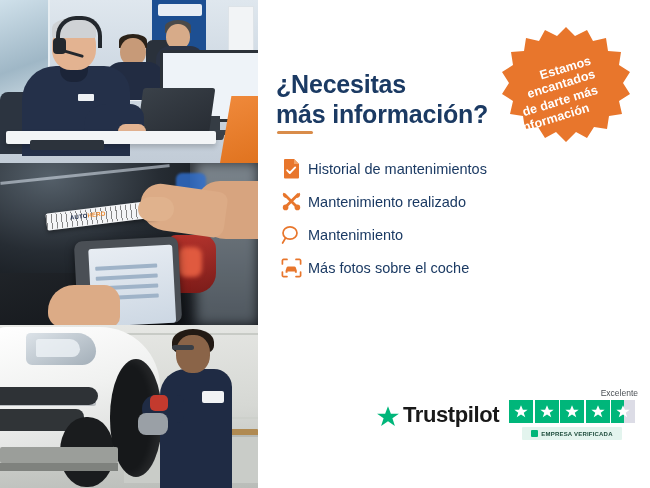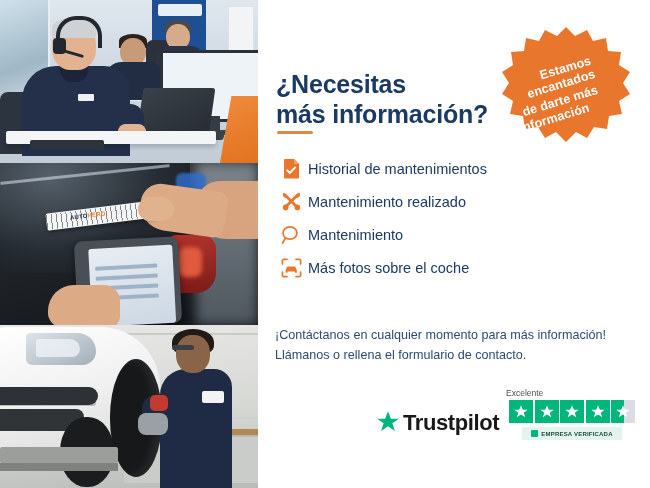--- a/index.html
+++ b/index.html
@@ -144,25 +144,25 @@
   .features{position:absolute;left:16px;top:152px;width:330px;}
   .feat{display:flex;align-items:center;height:33px;}
   .feat-ic{width:34px;height:26px;flex:0 0 34px;display:flex;align-items:center;justify-content:center;}
   .feat-lb{color:#1b3a63;font-size:14.5px;white-space:nowrap;}
 
   .contact{position:absolute;left:17px;top:325px;width:360px;
      color:#2c4a70;font-size:12.6px;line-height:1.62;}
 
   
   .tp{position:absolute;left:118px;top:388px;width:262px;height:62px;}
-  .tp-logo{position:absolute;left:0;top:22px;display:flex;align-items:flex-start;gap:3px;}
+  .tp-logo{position:absolute;left:0;top:14px;display:flex;align-items:flex-end;gap:3px;}
   .tp-star{width:24px;height:23px;}
   .tp-name{font-size:22px;font-weight:bold;color:#191919;letter-spacing:-.4px;}
   .tp-right{position:absolute;left:130px;top:0;width:132px;}
-  .tp-exc{font-size:8.5px;color:#4a4f54;text-align:left;margin:0 0 2px 0;}
+  .tp-exc{font-size:8.5px;color:#4a4f54;text-align:right;margin:0 0 2px 0;}
   .tp-stars{display:flex;gap:1.5px;justify-content:center;}
   .sbox{width:24px;height:23px;background:#00b67a;display:flex;align-items:center;justify-content:center;}
   .sbox.half{background:linear-gradient(90deg,#00b67a 0 56%, #dcdce6 56% 100%);}
   .tp-ver{margin:4px auto 0;width:100px;height:13px;background:#e3f4ee;border-radius:1px;
       display:flex;align-items:center;justify-content:center;gap:3px;}
   .tp-ver .chk{width:7px;height:7px;background:#00b67a;border-radius:1px;}
   .tp-ver span{font-size:6px;font-weight:bold;color:#1c4a3a;letter-spacing:.2px;}
 </style>
 </head>
 <body>
@@ -340,24 +340,20 @@
               <path d="M19.6 14 v3.4 a1.2 1.2 0 0 1 -1.2 1.2 H15"></path>
             </g>
             <path d="M4.6 12.4 l1.1 -3.1 a1.4 1.4 0 0 1 1.3 -0.9 h6.4 a1.4 1.4 0 0 1 1.3 0.9 l1.1 3.1 v2.4 h-1.9 v-1.2 H6.5 v1.2 H4.6 z" fill="#E8762C"></path>
           </svg>
         </span>
         <span class="feat-lb">Más fotos sobre el coche</span>
       </div>
 
     </div>
 
-    <div class="contact">
-      <div>¡Contáctanos en cualquier momento para más información!</div>
-      <div>Llámanos o rellena el formulario de contacto.</div>
-    </div>
 
     <div class="tp">
       <div class="tp-logo">
         <svg class="tp-star" viewBox="0 0 24 24">
           <path fill="#00B67A" d="M12 1.2 L15 9 H23.4 L16.6 13.9 L19.2 22 L12 17 L4.8 22 L7.4 13.9 L0.6 9 H9 Z"></path>
         </svg>
         <span class="tp-name">Trustpilot</span>
       </div>
 
       <div class="tp-right">

